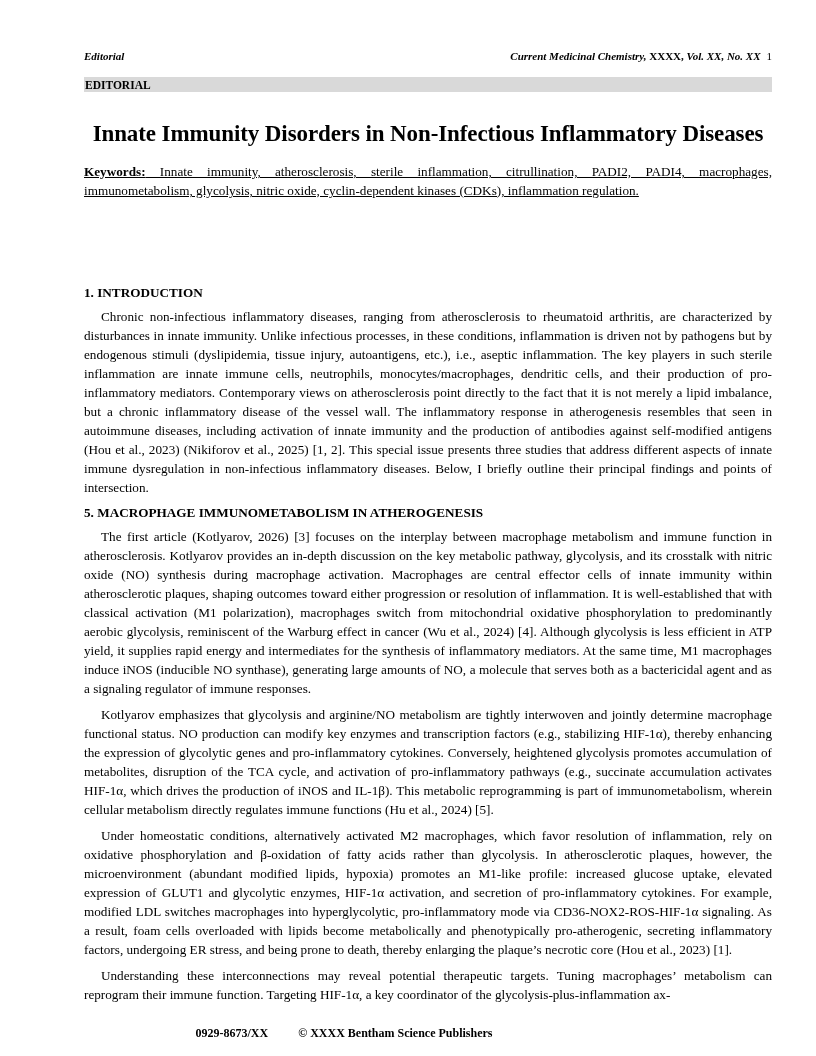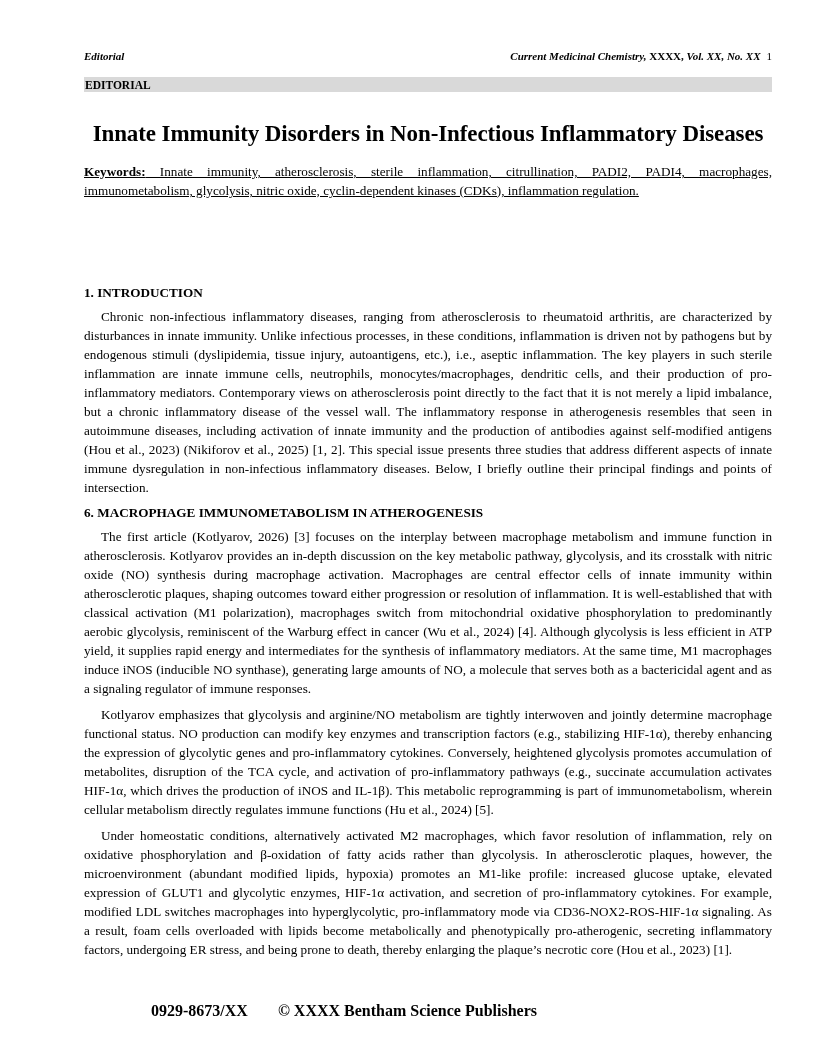--- a/index.html
+++ b/index.html
@@ -32,22 +32,22 @@
     .content { position: absolute; top: 236px; left: 0; width: 688px; margin-top: 48px; }
     h2.sec {
       font-size: 13.2px; font-weight: bold; margin: 0 0 5px 0; line-height: 18px;
     }
     p.body {
       margin: 0 0 7px 0; font-size: 13.2px; line-height: 19px; text-align: justify;
       text-indent: 17px; hyphens: manual;
     }
     .sec2 { margin-top: 11px; }
     .footer {
-      position: absolute; top: 1004px; left: 0; width: 688px; text-align: center;
-      font-size: 16px; font-weight: bold; line-height: 14px;
+      position: absolute; top: 1026px; left: 0; width: 688px; text-align: center;
+      font-size: 12px; font-weight: bold; line-height: 14px;
     }
     .footer span + span { margin-left: 30px; }
   </style>
 </head>
 <body>
 
 <div class="page">
 
   <div class="running-head">
     <span class="left">Editorial</span>
@@ -57,22 +57,23 @@
   <div class="band">EDITORIAL</div>
 
   <h1 class="title">Innate Immunity Disorders in Non-Infectious Inflammatory Diseases</h1>
 
   <div class="keywords"><b>Keywords:</b><span> Innate immunity, atherosclerosis, sterile inflammation, citrullination, PADI2, PADI4, macrophages, immunometabolism, glycolysis, nitric oxide, cyclin-dependent kinases (CDKs), inflammation regulation.</span></div>
 
   <div class="content">
     <h2 class="sec">1. INTRODUCTION</h2>
     <p class="body">Chronic non-infectious inflammatory diseases, ranging from atherosclerosis to rheumatoid arthritis, are characterized by disturbances in innate immunity. Unlike infectious processes, in these conditions, inflammation is driven not by pathogens but by endogenous stimuli (dyslipidemia, tissue injury, autoantigens, etc.), i.e., aseptic inflammation. The key players in such sterile inflammation are innate immune cells, neutrophils, monocytes/macrophages, dendritic cells, and their production of pro-inflammatory mediators. Contemporary views on atherosclerosis point directly to the fact that it is not merely a lipid imbalance, but a chronic inflammatory disease of the vessel wall. The inflammatory response in atherogenesis resembles that seen in autoimmune diseases, including activation of innate immunity and the production of antibodies against self-modified antigens (Hou et al., 2023) (Nikiforov et al., 2025) [1, 2]. This special issue presents three studies that address different aspects of innate immune dysregulation in non-infectious inflammatory diseases. Below, I briefly outline their principal findings and points of intersection.</p>
 
-    <h2 class="sec sec2">6. MACROPHAGE IMMUNOMETABOLISM IN ATHEROGENESIS</h2>
+    <h2 class="sec sec2">5. MACROPHAGE IMMUNOMETABOLISM IN ATHEROGENESIS</h2>
     <p class="body">The first article (Kotlyarov, 2026) [3] focuses on the interplay between macrophage metabolism and immune function in atherosclerosis. Kotlyarov provides an in-depth discussion on the key metabolic pathway, glycolysis, and its crosstalk with nitric oxide (NO) synthesis during macrophage activation. Macrophages are central effector cells of innate immunity within atherosclerotic plaques, shaping outcomes toward either progression or resolution of inflammation. It is well-established that with classical activation (M1 polarization), macrophages switch from mitochondrial oxidative phosphorylation to predominantly aerobic glycolysis, reminiscent of the Warburg effect in cancer (Wu et al., 2024) [4]. Although glycolysis is less efficient in ATP yield, it supplies rapid energy and intermediates for the synthesis of inflammatory mediators. At the same time, M1 macrophages induce iNOS (inducible NO synthase), generating large amounts of NO, a molecule that serves both as a bactericidal agent and as a signaling regulator of immune responses.</p>
     <p class="body">Kotlyarov emphasizes that glycolysis and arginine/NO metabolism are tightly interwoven and jointly determine macrophage functional status. NO production can modify key enzymes and transcription factors (e.g., stabilizing HIF-1α), thereby enhancing the expression of glycolytic genes and pro-inflammatory cytokines. Conversely, heightened glycolysis promotes accumulation of metabolites, disruption of the TCA cycle, and activation of pro-inflammatory pathways (e.g., succinate accumulation activates HIF-1α, which drives the production of iNOS and IL-1β). This metabolic reprogramming is part of immunometabolism, wherein cellular metabolism directly regulates immune functions (Hu et al., 2024) [5].</p>
     <p class="body">Under homeostatic conditions, alternatively activated M2 macrophages, which favor resolution of inflammation, rely on oxidative phosphorylation and β-oxidation of fatty acids rather than glycolysis. In atherosclerotic plaques, however, the microenvironment (abundant modified lipids, hypoxia) promotes an M1-like profile: increased glucose uptake, elevated expression of GLUT1 and glycolytic enzymes, HIF-1α activation, and secretion of pro-inflammatory cytokines. For example, modified LDL switches macrophages into hyperglycolytic, pro-inflammatory mode via CD36-NOX2-ROS-HIF-1α signaling. As a result, foam cells overloaded with lipids become metabolically and phenotypically pro-atherogenic, secreting inflammatory factors, undergoing ER stress, and being prone to death, thereby enlarging the plaque’s necrotic core (Hou et al., 2023) [1].</p>
+    <p class="body">Understanding these interconnections may reveal potential therapeutic targets. Tuning macrophages’ metabolism can reprogram their immune function. Targeting HIF-1α, a key coordinator of the glycolysis-plus-inflammation ax-</p>
   </div>
 </div>
 
 <div class="footer">
   <span>0929-8673/XX</span><span>© XXXX Bentham Science Publishers</span>
 </div>
 
 </body></html>

